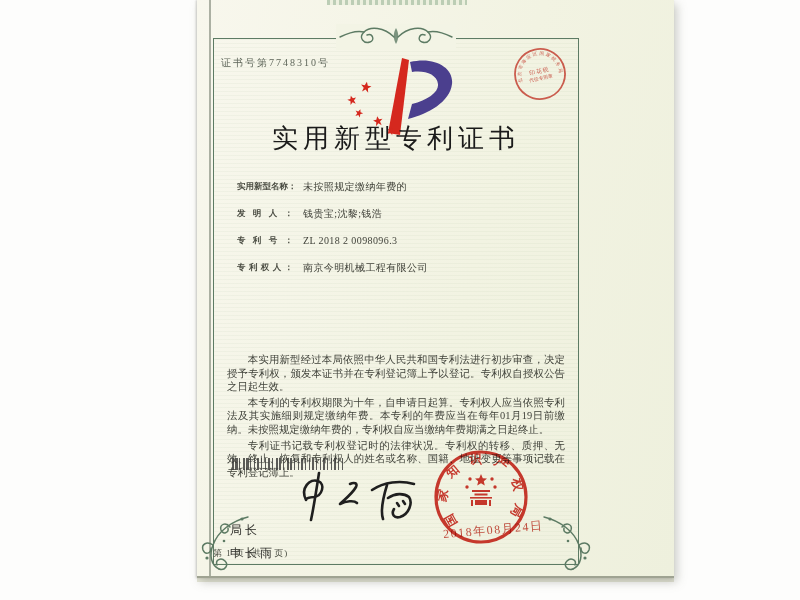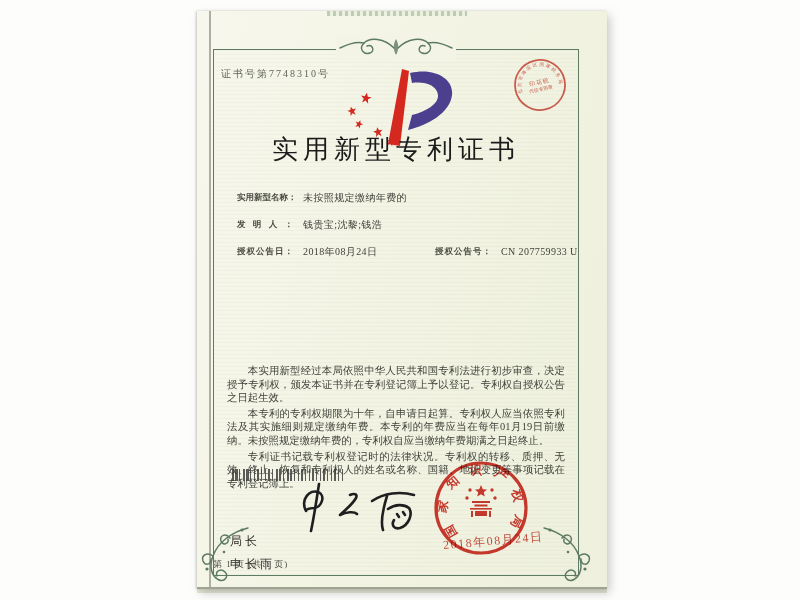--- a/index.html
+++ b/index.html
@@ -1,21 +1,21 @@
 <!DOCTYPE html>
 <html><head>
 <meta charset="utf-8">
 <style>
   html,body{margin:0;padding:0;}
   body{width:800px;height:600px;background:#fdfdfc;font-family:"Liberation Serif","DejaVu Serif",serif;}
   .photo{position:relative;width:800px;height:600px;background:#fdfdfc;overflow:hidden;}
 
   
   .paper{
-    position:absolute;left:197px;top:11px;width:410px;height:576px;
+    position:absolute;left:197px;top:0;width:477px;height:576px;
     background:linear-gradient(105deg,#f8f7ed 0%,#f2f3e2 55%,#eef0dd 100%);
     border-bottom:2px solid #9fa392;
     box-shadow:3px 4px 9px rgba(110,112,100,.35), -1px 0 2px rgba(150,150,140,.45), 0 4px 0 #e4e5d6;
   }
   .paper::before{content:"";position:absolute;left:12px;top:0;bottom:0;width:1.5px;background:rgba(95,105,90,.5);}
 
   .frame{
     position:absolute;left:16px;top:38px;width:366px;height:527px;
     border:1.6px solid #5d7b64;
     background:repeating-linear-gradient(0deg,rgba(150,175,140,.08) 0 1px,transparent 1px 4px);
@@ -140,27 +140,27 @@
 
     <div class="rows">
       <div class="row">
         <span class="lbl">实用新型名称：</span>
         <span class="val">未按照规定缴纳年费的</span>
       </div>
       <div class="row">
         <span class="lbl">发明人：</span>
         <span class="val">钱贵宝;沈黎;钱浩</span>
       </div>
-      <div class="row" style="position:relative;">
-        <span class="lbl">授权公告日：</span>
-        <span class="val">2018年08月24日</span>
-        <span class="grant2">
-          <span class="lbl">授权公告号：</span>
-          <span class="val">CN 207759933 U</span>
-        </span>
+      <div class="row">
+        <span class="lbl">专利号：</span>
+        <span class="val">ZL 2018 2 0098096.3</span>
+      </div>
+      <div class="row">
+        <span class="lbl">专利权人：</span>
+        <span class="val">南京今明机械工程有限公司</span>
       </div>
     </div>
 
     <div class="paras">
       <p>本实用新型经过本局依照中华人民共和国专利法进行初步审查，决定授予专利权，颁发本证书并在专利登记簿上予以登记。专利权自授权公告之日起生效。</p>
       <p>本专利的专利权期限为十年，自申请日起算。专利权人应当依照专利法及其实施细则规定缴纳年费。本专利的年费应当在每年01月19日前缴纳。未按照规定缴纳年费的，专利权自应当缴纳年费期满之日起终止。</p>
       <p>专利证书记载专利权登记时的法律状况。专利权的转移、质押、无效、终止、恢复和专利权人的姓名或名称、国籍、地址变更等事项记载在专利登记簿上。</p>
     </div>
 
     <div class="barcode"></div>

